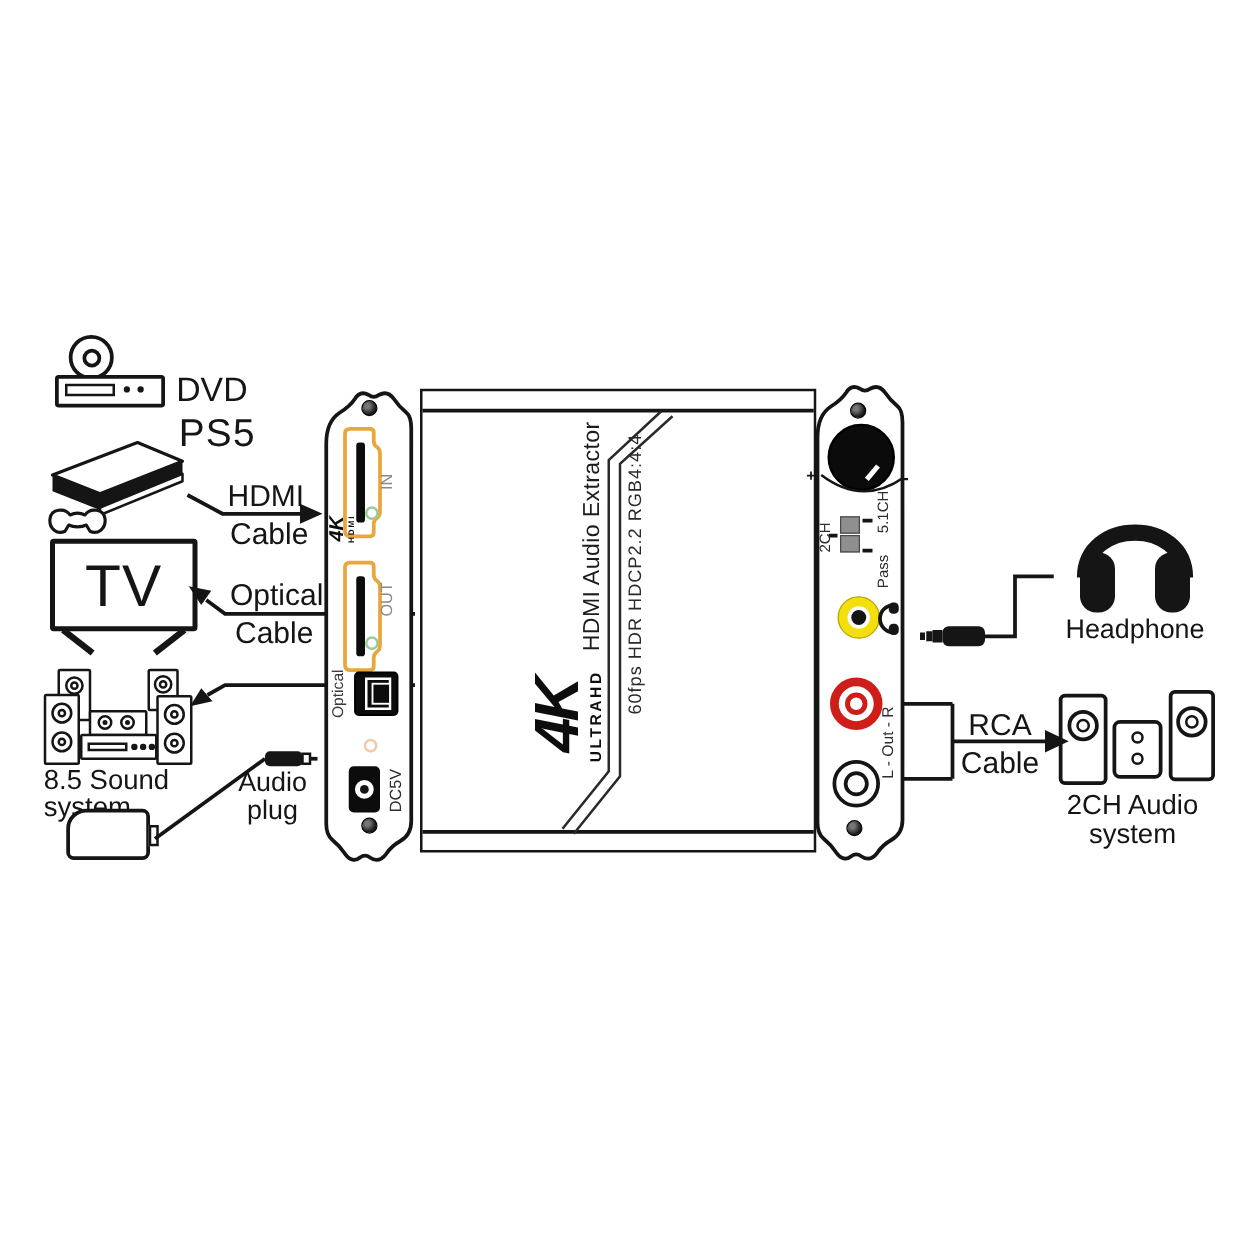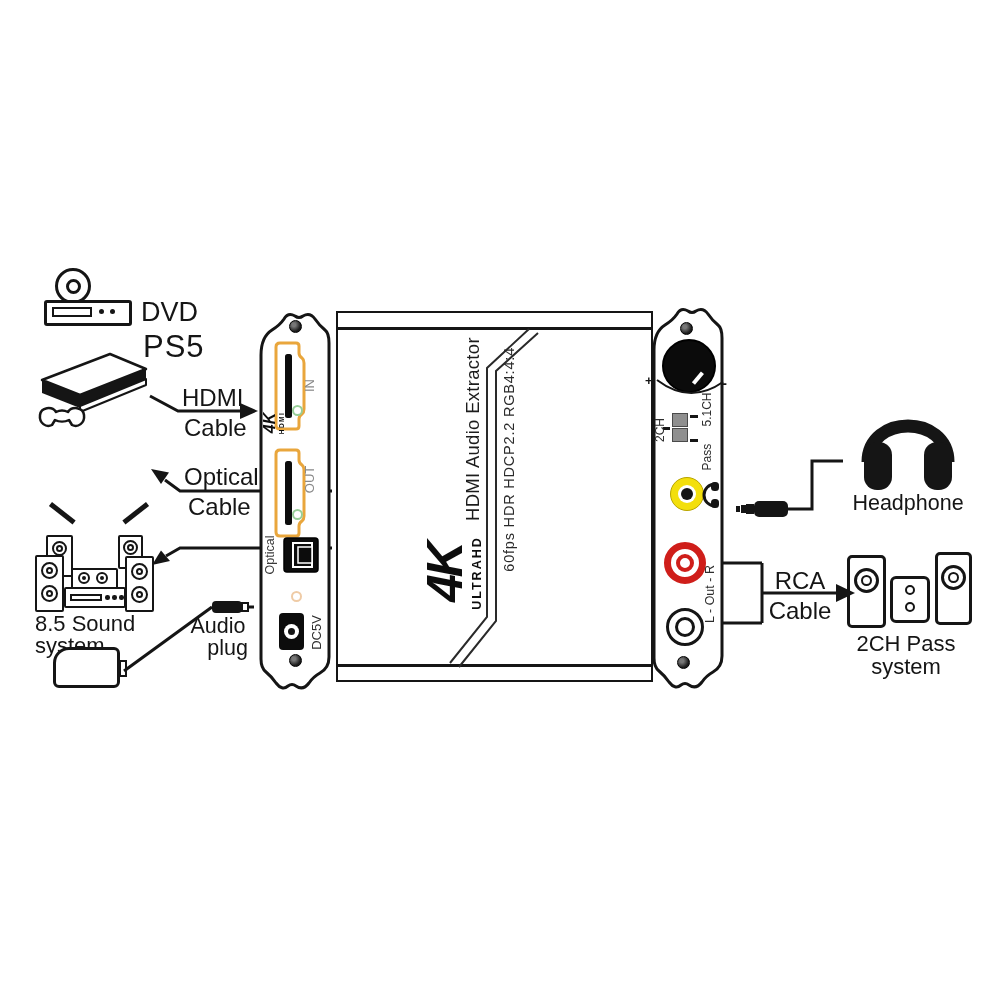--- a/index.html
+++ b/index.html
@@ -48,20 +48,23 @@
 
   <div class="lbl" style="left:143px;top:329px;font-size:31px;letter-spacing:1px;">PS5</div>
   <svg class="abs" style="left:34px;top:346px;" width="120" height="92" viewBox="0 0 120 92">
     <path class="outline" d="M8,34 L76,8 L112,23 L46,49 Z"></path>
     <path class="inkfill" d="M8,34 L46,49 L46,62 L8,47 Z"></path>
     <path class="inkfill" d="M46,49 L112,23 L112,33 L46,60 Z"></path>
     <path class="outline" style="stroke-width:2" d="M46,60 L112,33 L112,39 L46,66 Z"></path>
     <path class="outline" style="stroke-width:2.5" d="M22,66 C18,60 7,61 6,69 C5,77 12,82 18,79 L21,74 C25,76 31,76 35,74 L38,79 C44,82 51,77 50,69 C49,61 38,60 34,66 C30,64 26,64 22,66 Z"></path>
   </svg>
 
+  <div class="box" style="left:40px;top:431px;width:118px;height:74px;border-width:4px;border-radius:3px;display:flex;align-items:center;justify-content:center;">
+    <span style="font-size:47px;letter-spacing:1px;color:var(--ink);">TV</span>
+  </div>
   <div class="abs" style="left:52px;top:502px;width:30px;height:4.5px;background:var(--ink);transform:rotate(38deg);transform-origin:left top;"></div>
   <div class="abs" style="left:116px;top:502px;width:30px;height:4.5px;background:var(--ink);transform:rotate(-38deg);transform-origin:right top;"></div>
 
   <div class="abs">
     <div class="box" style="left:46px;top:535px;width:27px;height:42px;border-width:2.5px;border-radius:2px;"></div>
     <div class="ring" style="left:52px;top:541px;width:15px;height:15px;"></div>
     <div class="ring" style="left:56px;top:545px;width:7px;height:7px;border-width:2px;"></div>
     <div class="box" style="left:118px;top:535px;width:25px;height:34px;border-width:2.5px;border-radius:2px;"></div>
     <div class="ring" style="left:123px;top:540px;width:15px;height:15px;"></div>
     <div class="ring" style="left:127px;top:544px;width:7px;height:7px;border-width:2px;"></div>
@@ -90,21 +93,21 @@
   </div>
 
   <div class="box" style="left:53px;top:647px;width:67px;height:41px;border-radius:16px 6px 6px 6px;"></div>
   <div class="box" style="left:119px;top:660px;width:8px;height:17px;border-width:2.5px;"></div>
   <svg class="abs" style="left:208px;top:596px;" width="48" height="22" viewBox="0 0 48 22">
     <rect class="inkfill" x="4" y="5" width="30" height="12" rx="4"></rect>
     <rect x="34" y="7" width="6" height="8" style="fill:#fff;stroke:var(--ink);stroke-width:2;"></rect>
     <rect class="inkfill" x="40" y="9.5" width="6" height="3"></rect>
   </svg>
   <div class="lbl ctr" style="left:188px;top:614px;width:60px;font-size:21.5px;">Audio</div>
-  <div class="lbl ctr" style="left:188px;top:636px;width:60px;font-size:21.5px;text-align:right;">plug</div>
+  <div class="lbl ctr" style="left:188px;top:636px;width:60px;font-size:21.5px;">plug</div>
 
   <div class="lbl" style="left:182px;top:384px;font-size:24px;">HDMI</div>
   <div class="lbl" style="left:184px;top:414px;font-size:24px;">Cable</div>
   <div class="lbl" style="left:184px;top:463px;font-size:24px;">Optical</div>
   <div class="lbl" style="left:188px;top:493px;font-size:24px;">Cable</div>
 
   <div class="box" style="left:336px;top:311px;width:317px;height:371px;border-width:2.5px;z-index:1;"></div>
   <div class="rimline" style="left:338px;top:327px;width:313px;z-index:2;"></div>
   <div class="rimline" style="left:338px;top:664px;width:313px;z-index:2;"></div>
 
@@ -232,17 +235,17 @@
   <div class="abs">
     <div class="box" style="left:847px;top:555px;width:39px;height:73px;border-radius:5px;"></div>
     <div class="ring" style="left:854px;top:568px;width:25px;height:25px;border-width:3px;"></div>
     <div class="ring" style="left:861px;top:575px;width:11px;height:11px;"></div>
     <div class="box" style="left:890px;top:576px;width:40px;height:47px;border-radius:6px;"></div>
     <div class="ring" style="left:905px;top:585px;width:10px;height:10px;"></div>
     <div class="ring" style="left:905px;top:602px;width:10px;height:10px;"></div>
     <div class="box" style="left:935px;top:552px;width:37px;height:73px;border-radius:5px;"></div>
     <div class="ring" style="left:941px;top:565px;width:25px;height:25px;border-width:3px;"></div>
     <div class="ring" style="left:948px;top:572px;width:11px;height:11px;"></div>
-    <div class="lbl ctr" style="left:846px;top:631px;width:120px;font-size:22px;">2CH Pass</div>
+    <div class="lbl ctr" style="left:846px;top:631px;width:120px;font-size:22px;">2CH Audio</div>
     <div class="lbl ctr" style="left:846px;top:654px;width:120px;font-size:22px;">system</div>
   </div>
 
 </div>
 
 </body></html>

